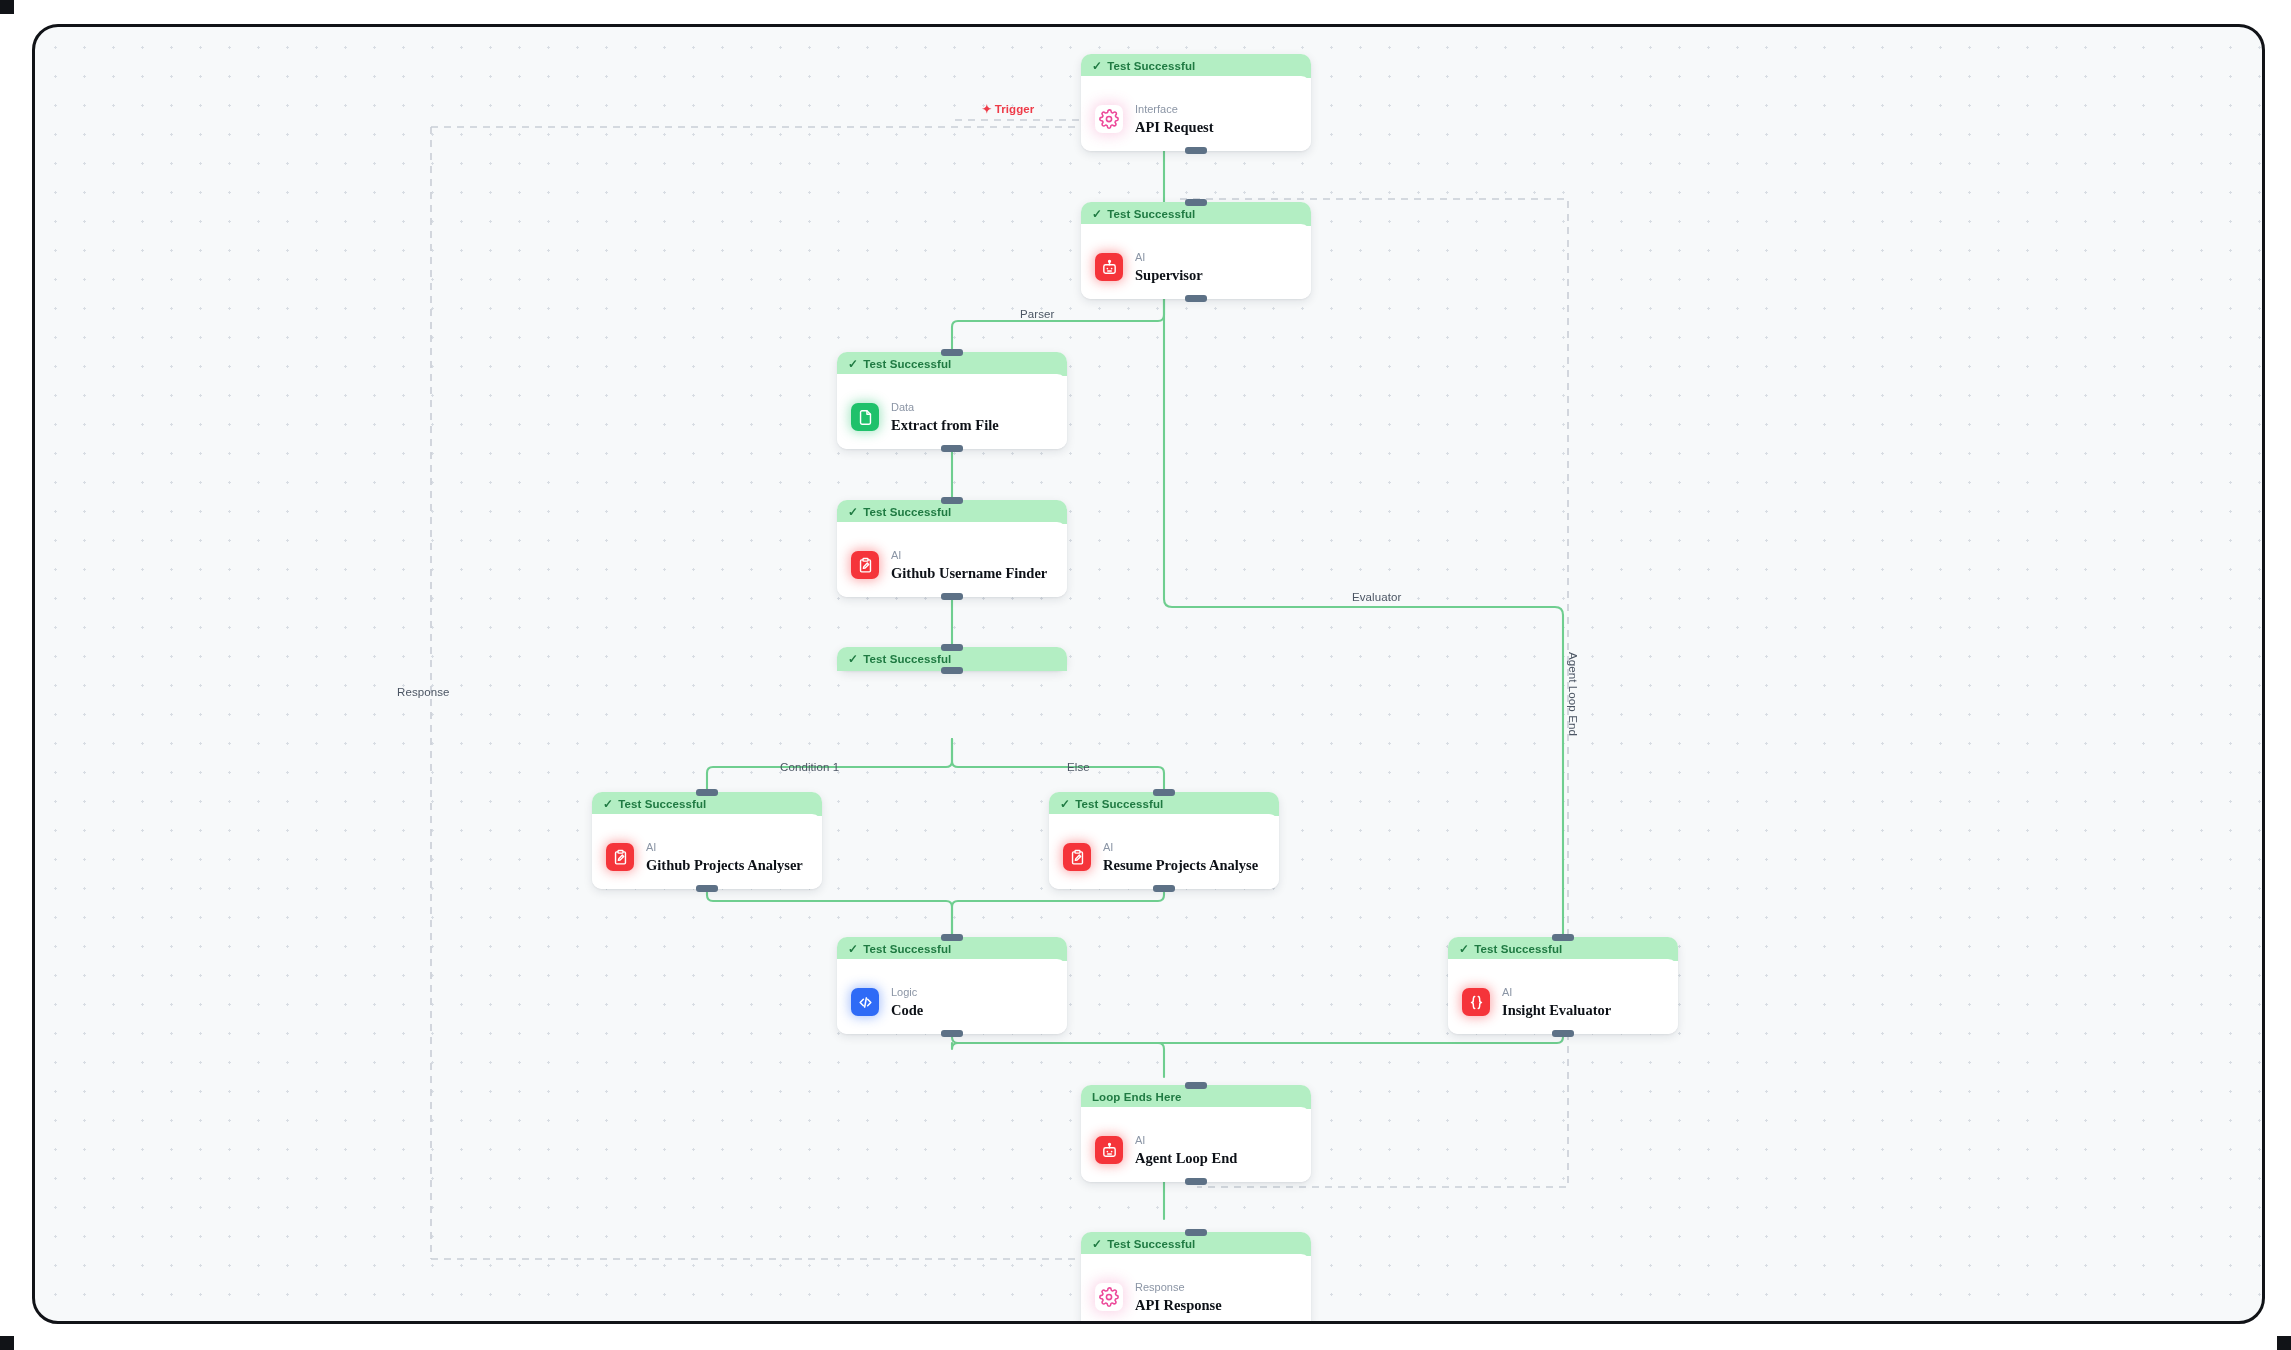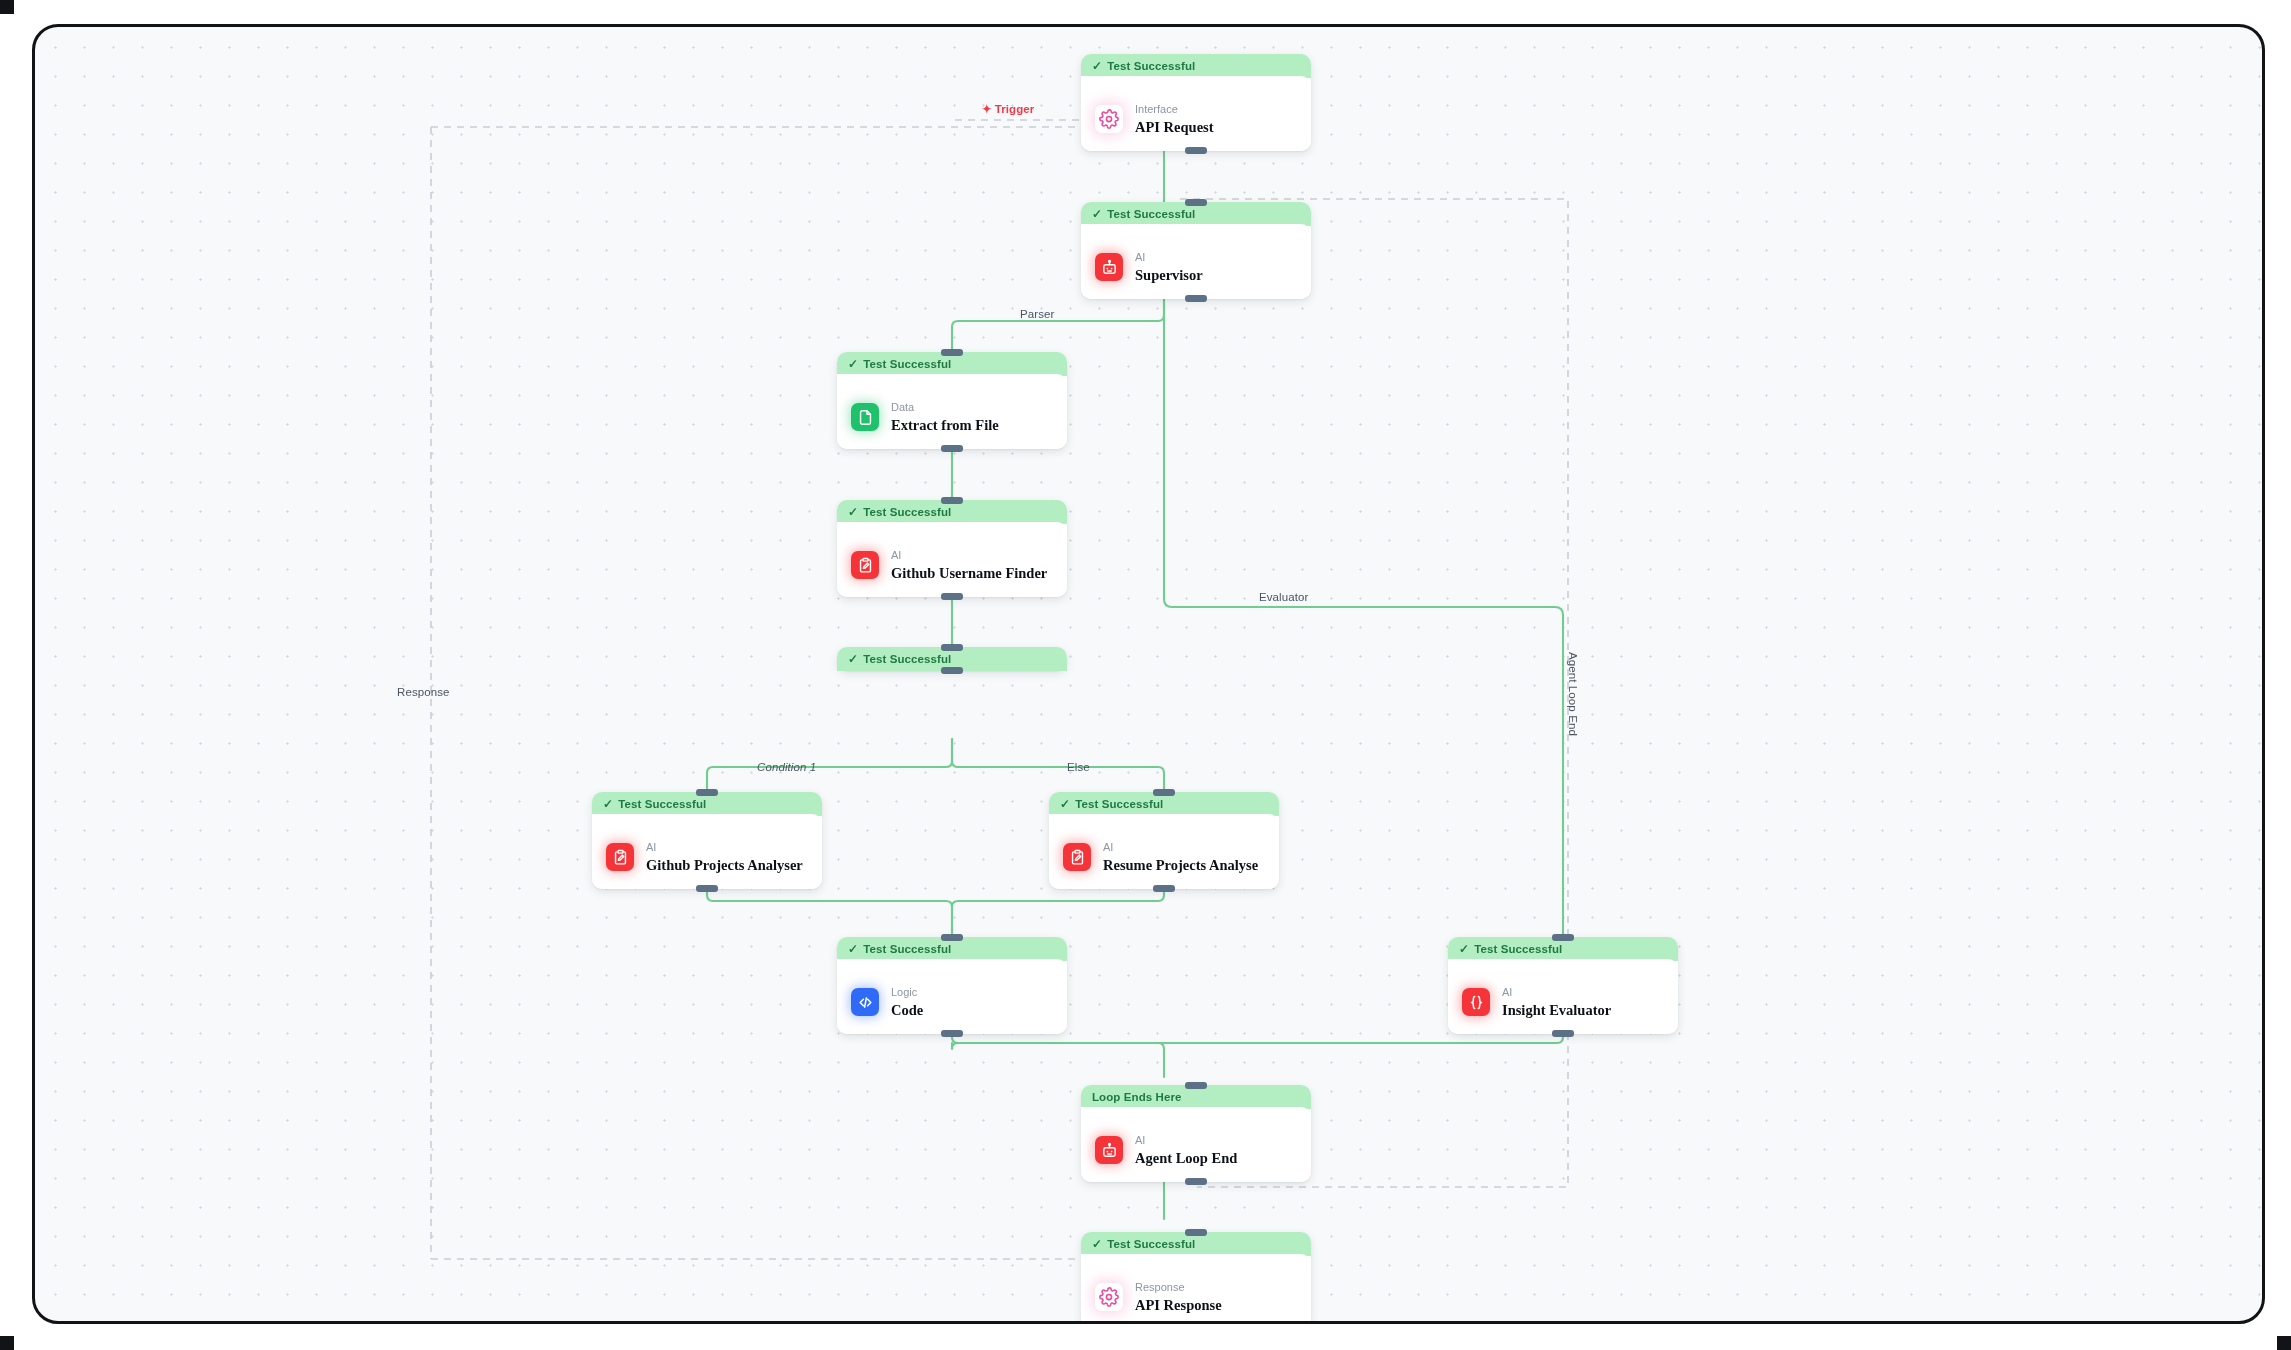--- a/index.html
+++ b/index.html
@@ -225,25 +225,25 @@
       </g>
     </svg>
 
     <div class="edge-label trigger" style="left:947px; top:77px;">
       <span>✦</span>
       <span>Trigger</span>
     </div>
 
     <div class="edge-label" style="left:985px; top:282px;">Parser</div>
 
-    <div class="edge-label" style="left:1224px; top:565px;">Evaluator</div>
+    <div class="edge-label" style="left:1317px; top:565px;">Evaluator</div>
 
     <div class="edge-label" style="left:362px; top:660px;">Response</div>
 
-    <div class="edge-label" style="left:722px; top:735px;font-style:italic;">Condition 1</div>
+    <div class="edge-label" style="left:745px; top:735px;">Condition 1</div>
 
     <div class="edge-label" style="left:1032px; top:735px;">Else</div>
 
     <div class="edge-label vertical" style="left:1531px; top:625px;">Agent Loop End</div>
 
     <div class="node" style="left:1046px; top:27px;">
       <div class="node-status">
         <span class="check">✓</span>
         <span>Test Successful</span>
       </div>

